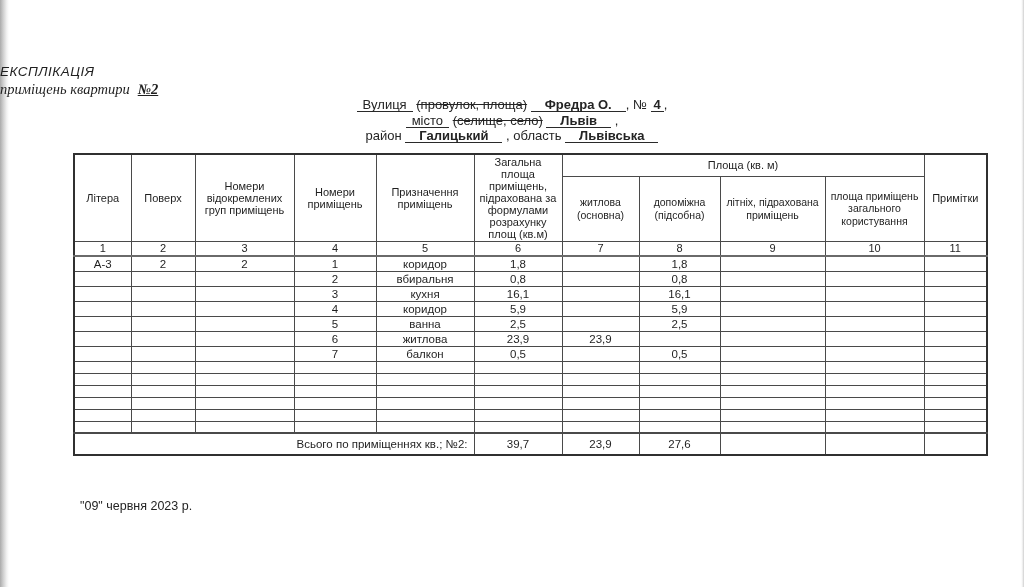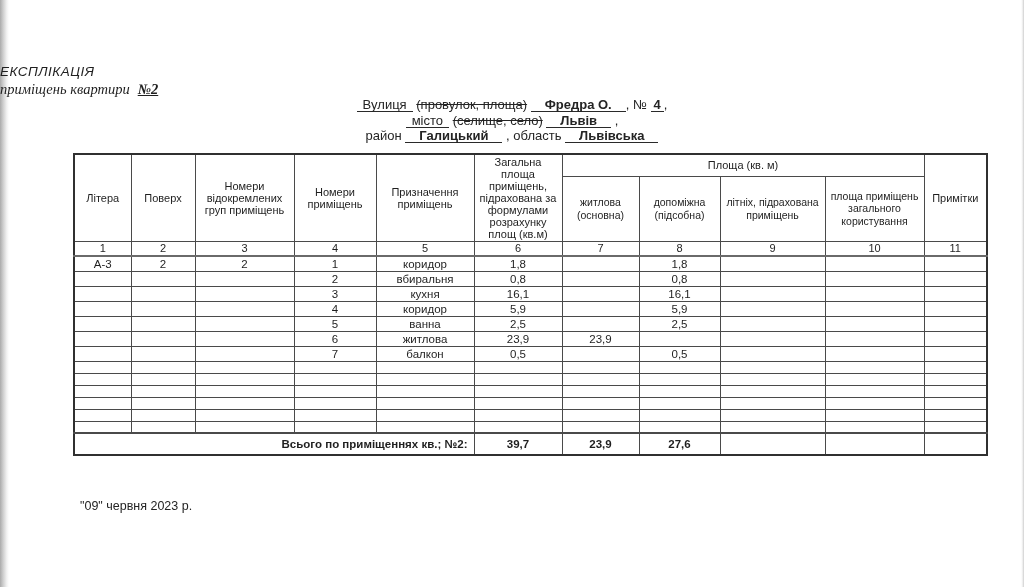--- a/index.html
+++ b/index.html
@@ -45,21 +45,21 @@
     font-weight: normal; padding: 0 2px; overflow: hidden;
   }
   table.expl { border: 2px solid #303030; }
   tr.grouphead td { height: 22px; font-size: 11px; }
   tr.subhead td { height: 65px; font-size: 10.5px; line-height: 1.18; }
   tr.numbers td { height: 15px; border-bottom: 2px solid #6a6a6a; font-size: 11px; }
   tr.datarow td { height: 15px; font-size: 11.5px; }
   tr.emptyrow td { height: 12px; }
   tr.totalrow td {
     height: 22px; border-top: 2px solid #4a4a4a;
-    font-weight: bold; font-size: 11.5px;
+    font-weight: normal; font-size: 11.5px;
   }
   tr.totalrow td.lbl { text-align: right; padding-right: 6px; }
 
   .date-line {
     position: absolute; left: 80px; top: 499px;
     font-size: 12.5px; color: #242424;
   }
 </style>
 </head>
 <body>

